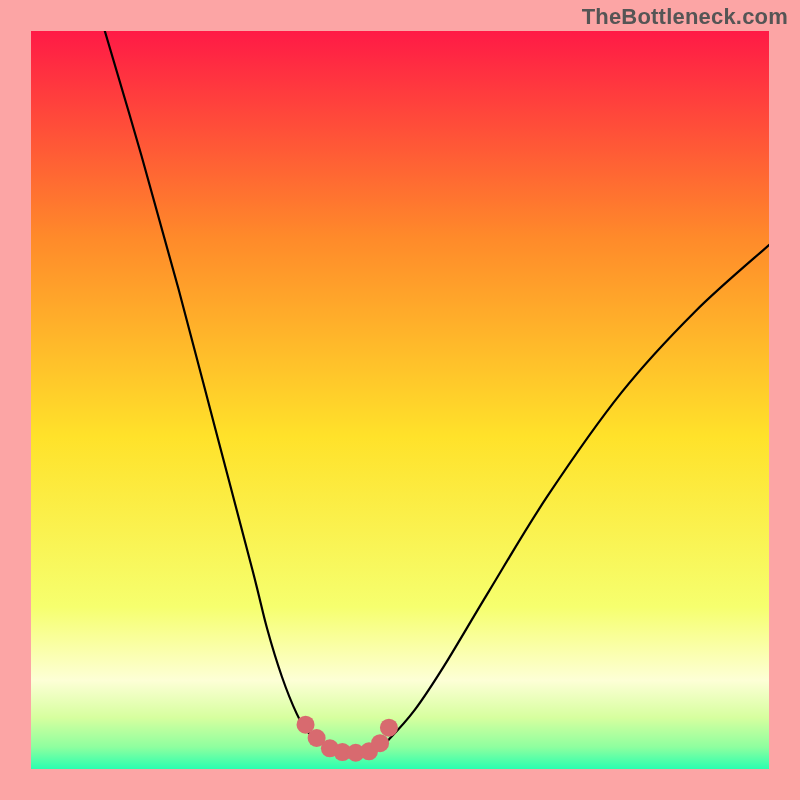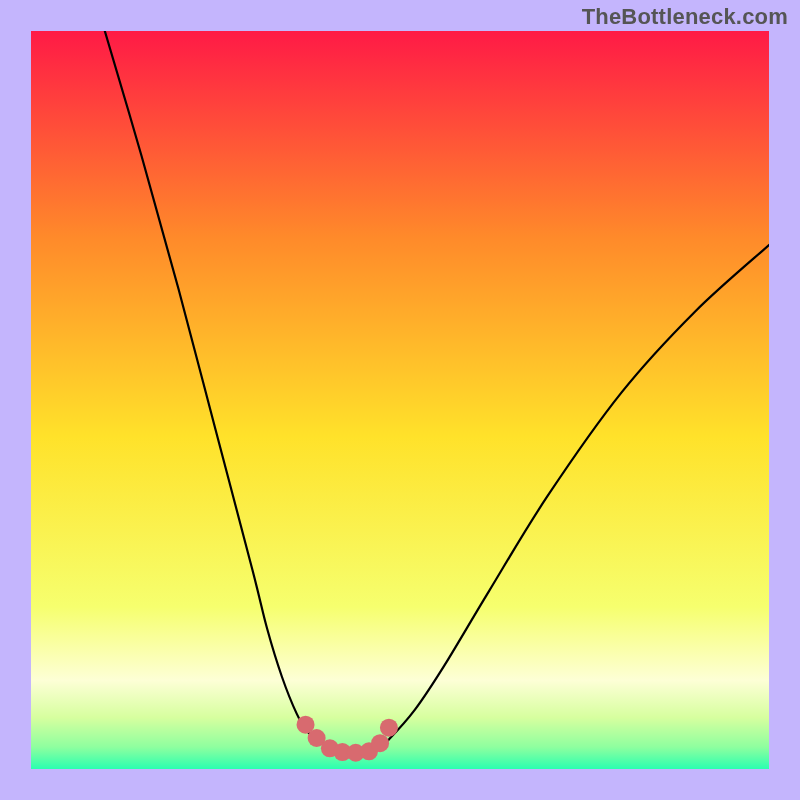--- a/index.html
+++ b/index.html
@@ -8,21 +8,21 @@
     width: 800px;
     height: 800px;
     overflow: hidden;
     background: #000;
     font-family: Arial, Helvetica, sans-serif;
   }
   .stage {
     position: relative;
     width: 800px;
     height: 800px;
-    background: #c4b5fd;
+    background: #fca5a5;
   }
   .watermark {
     position: absolute;
     top: 4px;
     right: 12px;
     font-size: 22px;
     font-weight: 600;
     color: #555;
     letter-spacing: 0.2px;
     z-index: 20;

